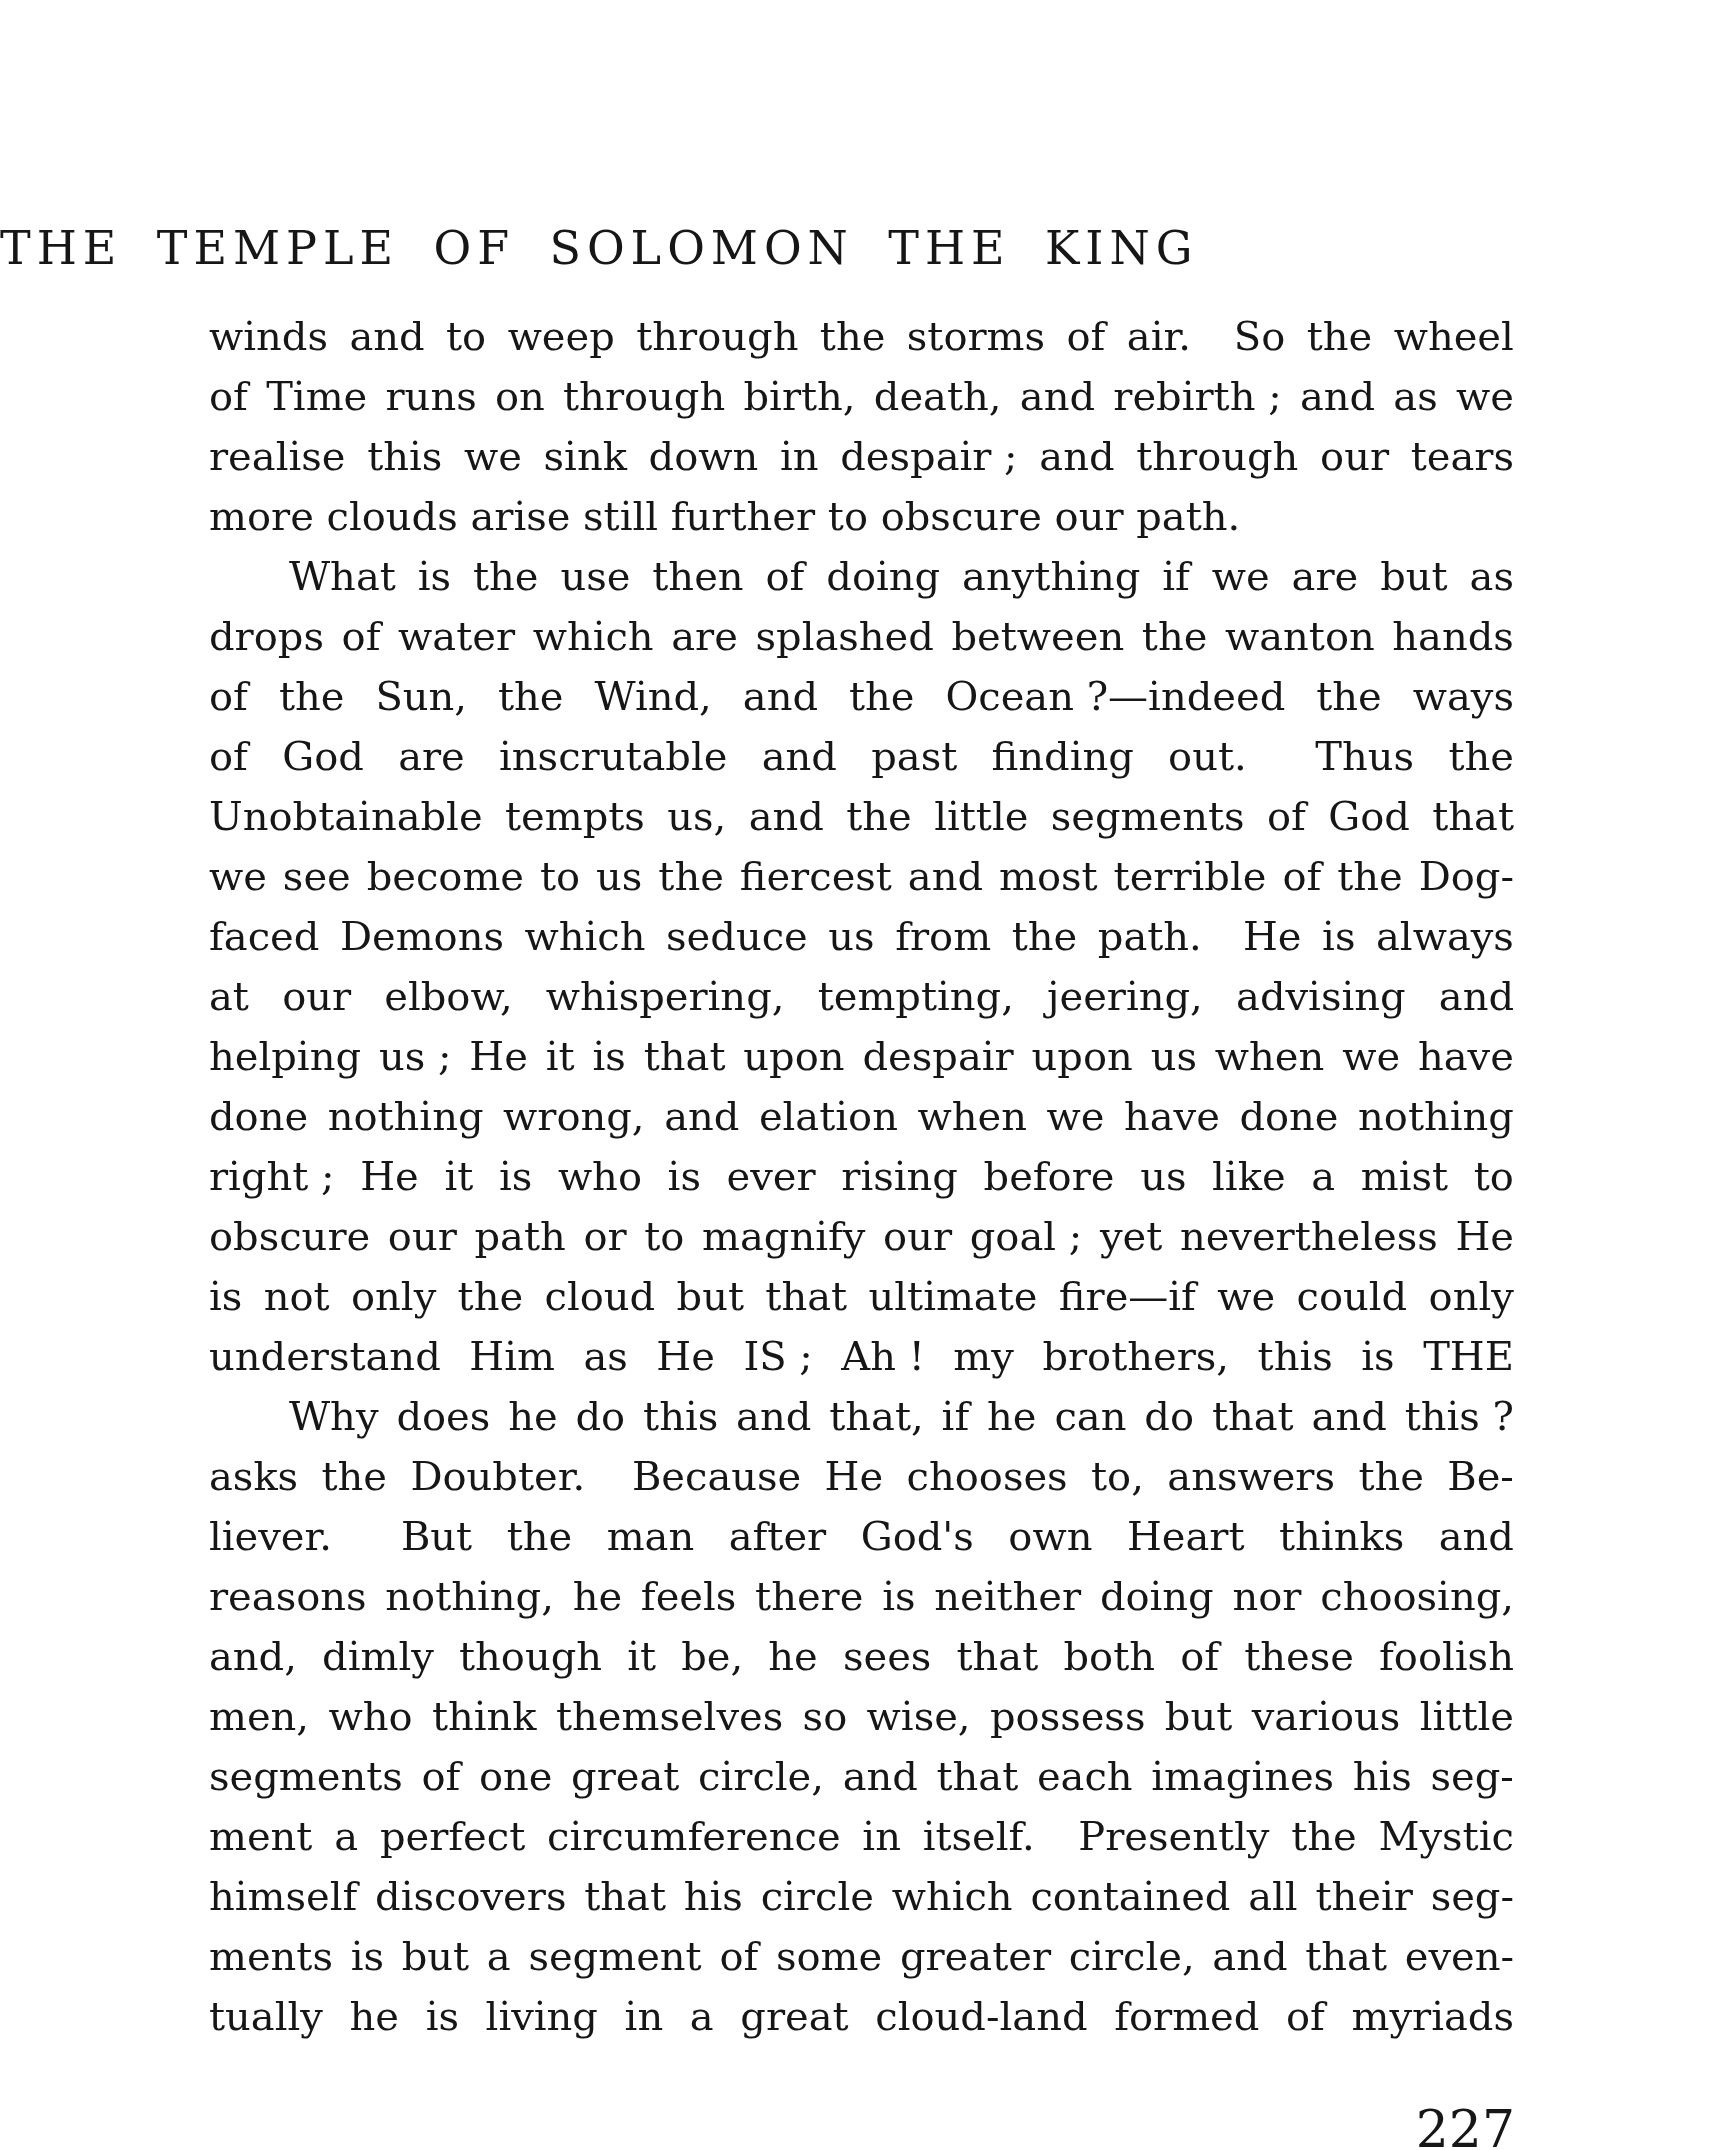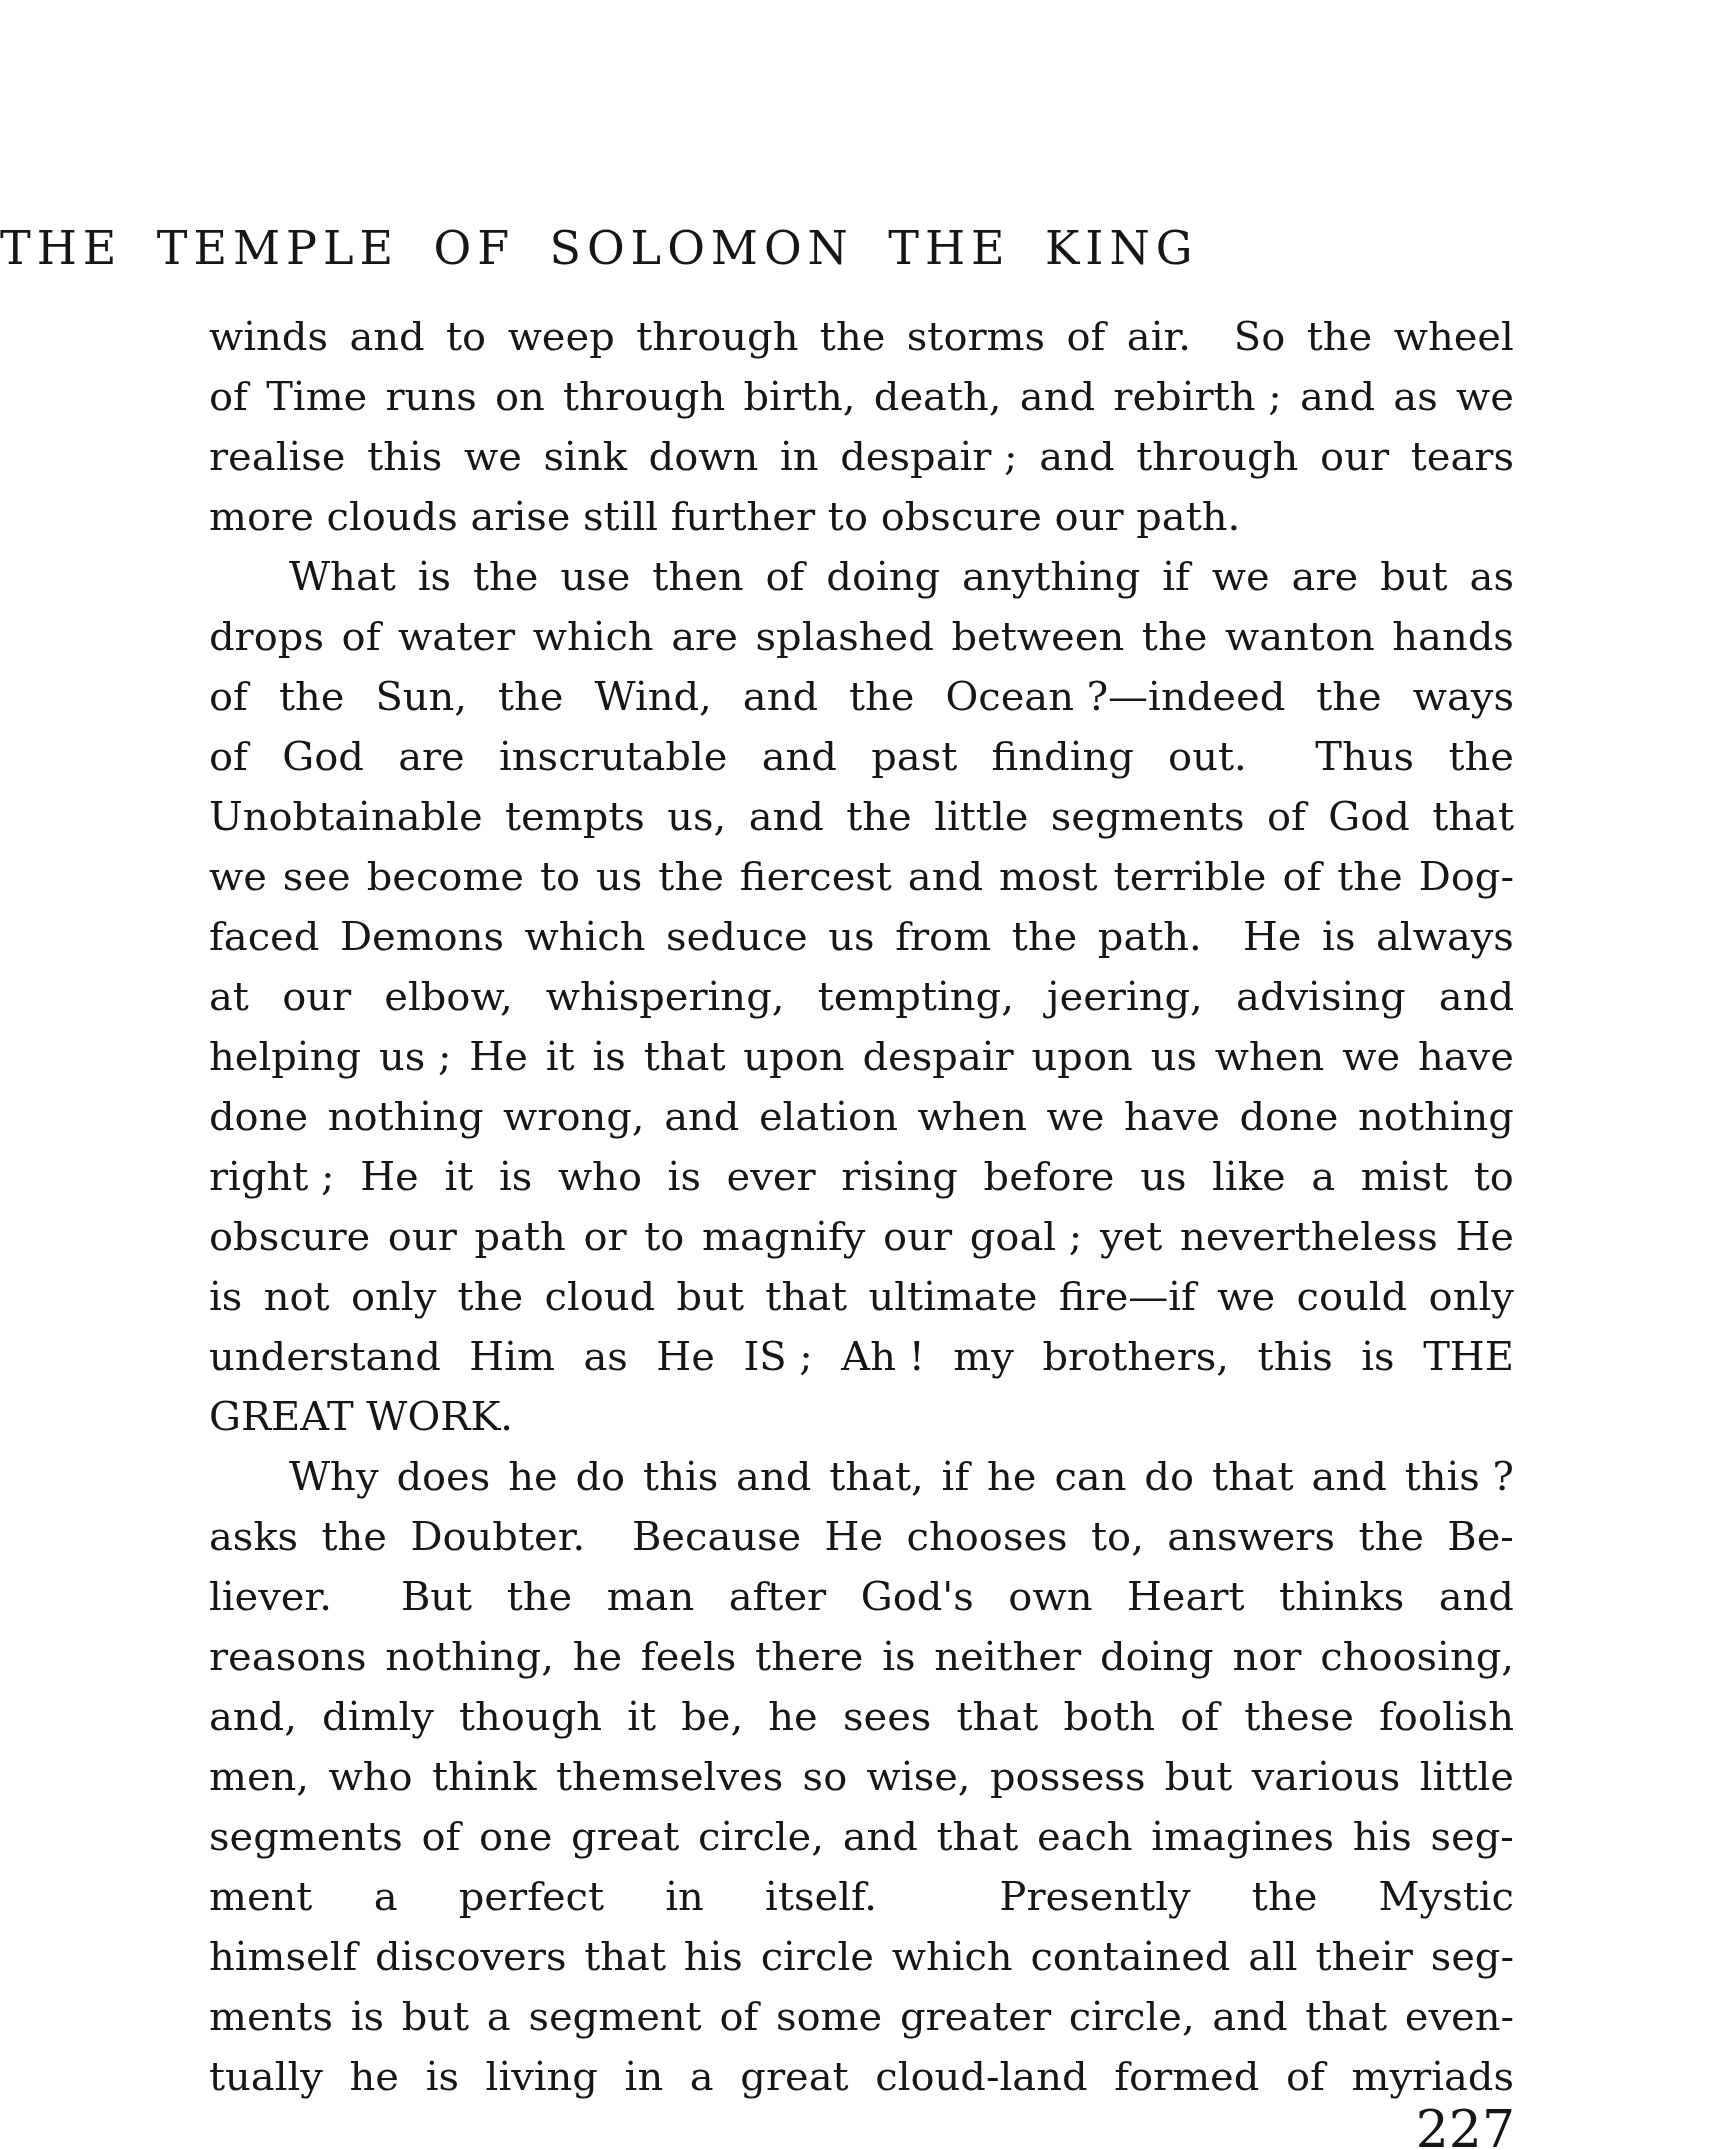--- a/index.html
+++ b/index.html
@@ -287,21 +287,20 @@
         <span>as</span>
         <span>He</span>
         <span>IS&nbsp;;</span>
         <span>Ah&nbsp;!</span>
         <span>my</span>
         <span>brothers,</span>
         <span>this</span>
         <span>is</span>
         <span>THE</span>
       </div>
-      <div class="line">GREAT WORK.</div>
       <div class="line just indent">
         <span>Why</span>
         <span>does</span>
         <span>he</span>
         <span>do</span>
         <span>this</span>
         <span>and</span>
         <span>that,</span>
         <span>if</span>
         <span>he</span>
@@ -385,20 +384,21 @@
         <span>that</span>
         <span>each</span>
         <span>imagines</span>
         <span>his</span>
         <span>seg-</span>
       </div>
       <div class="line just">
         <span>ment</span>
         <span>a</span>
         <span>perfect</span>
+        <span>circumference</span>
         <span>in</span>
         <span>itself.</span>
         <span></span>
         <span>Presently</span>
         <span>the</span>
         <span>Mystic</span>
       </div>
       <div class="line just">
         <span>himself</span>
         <span>discovers</span>

